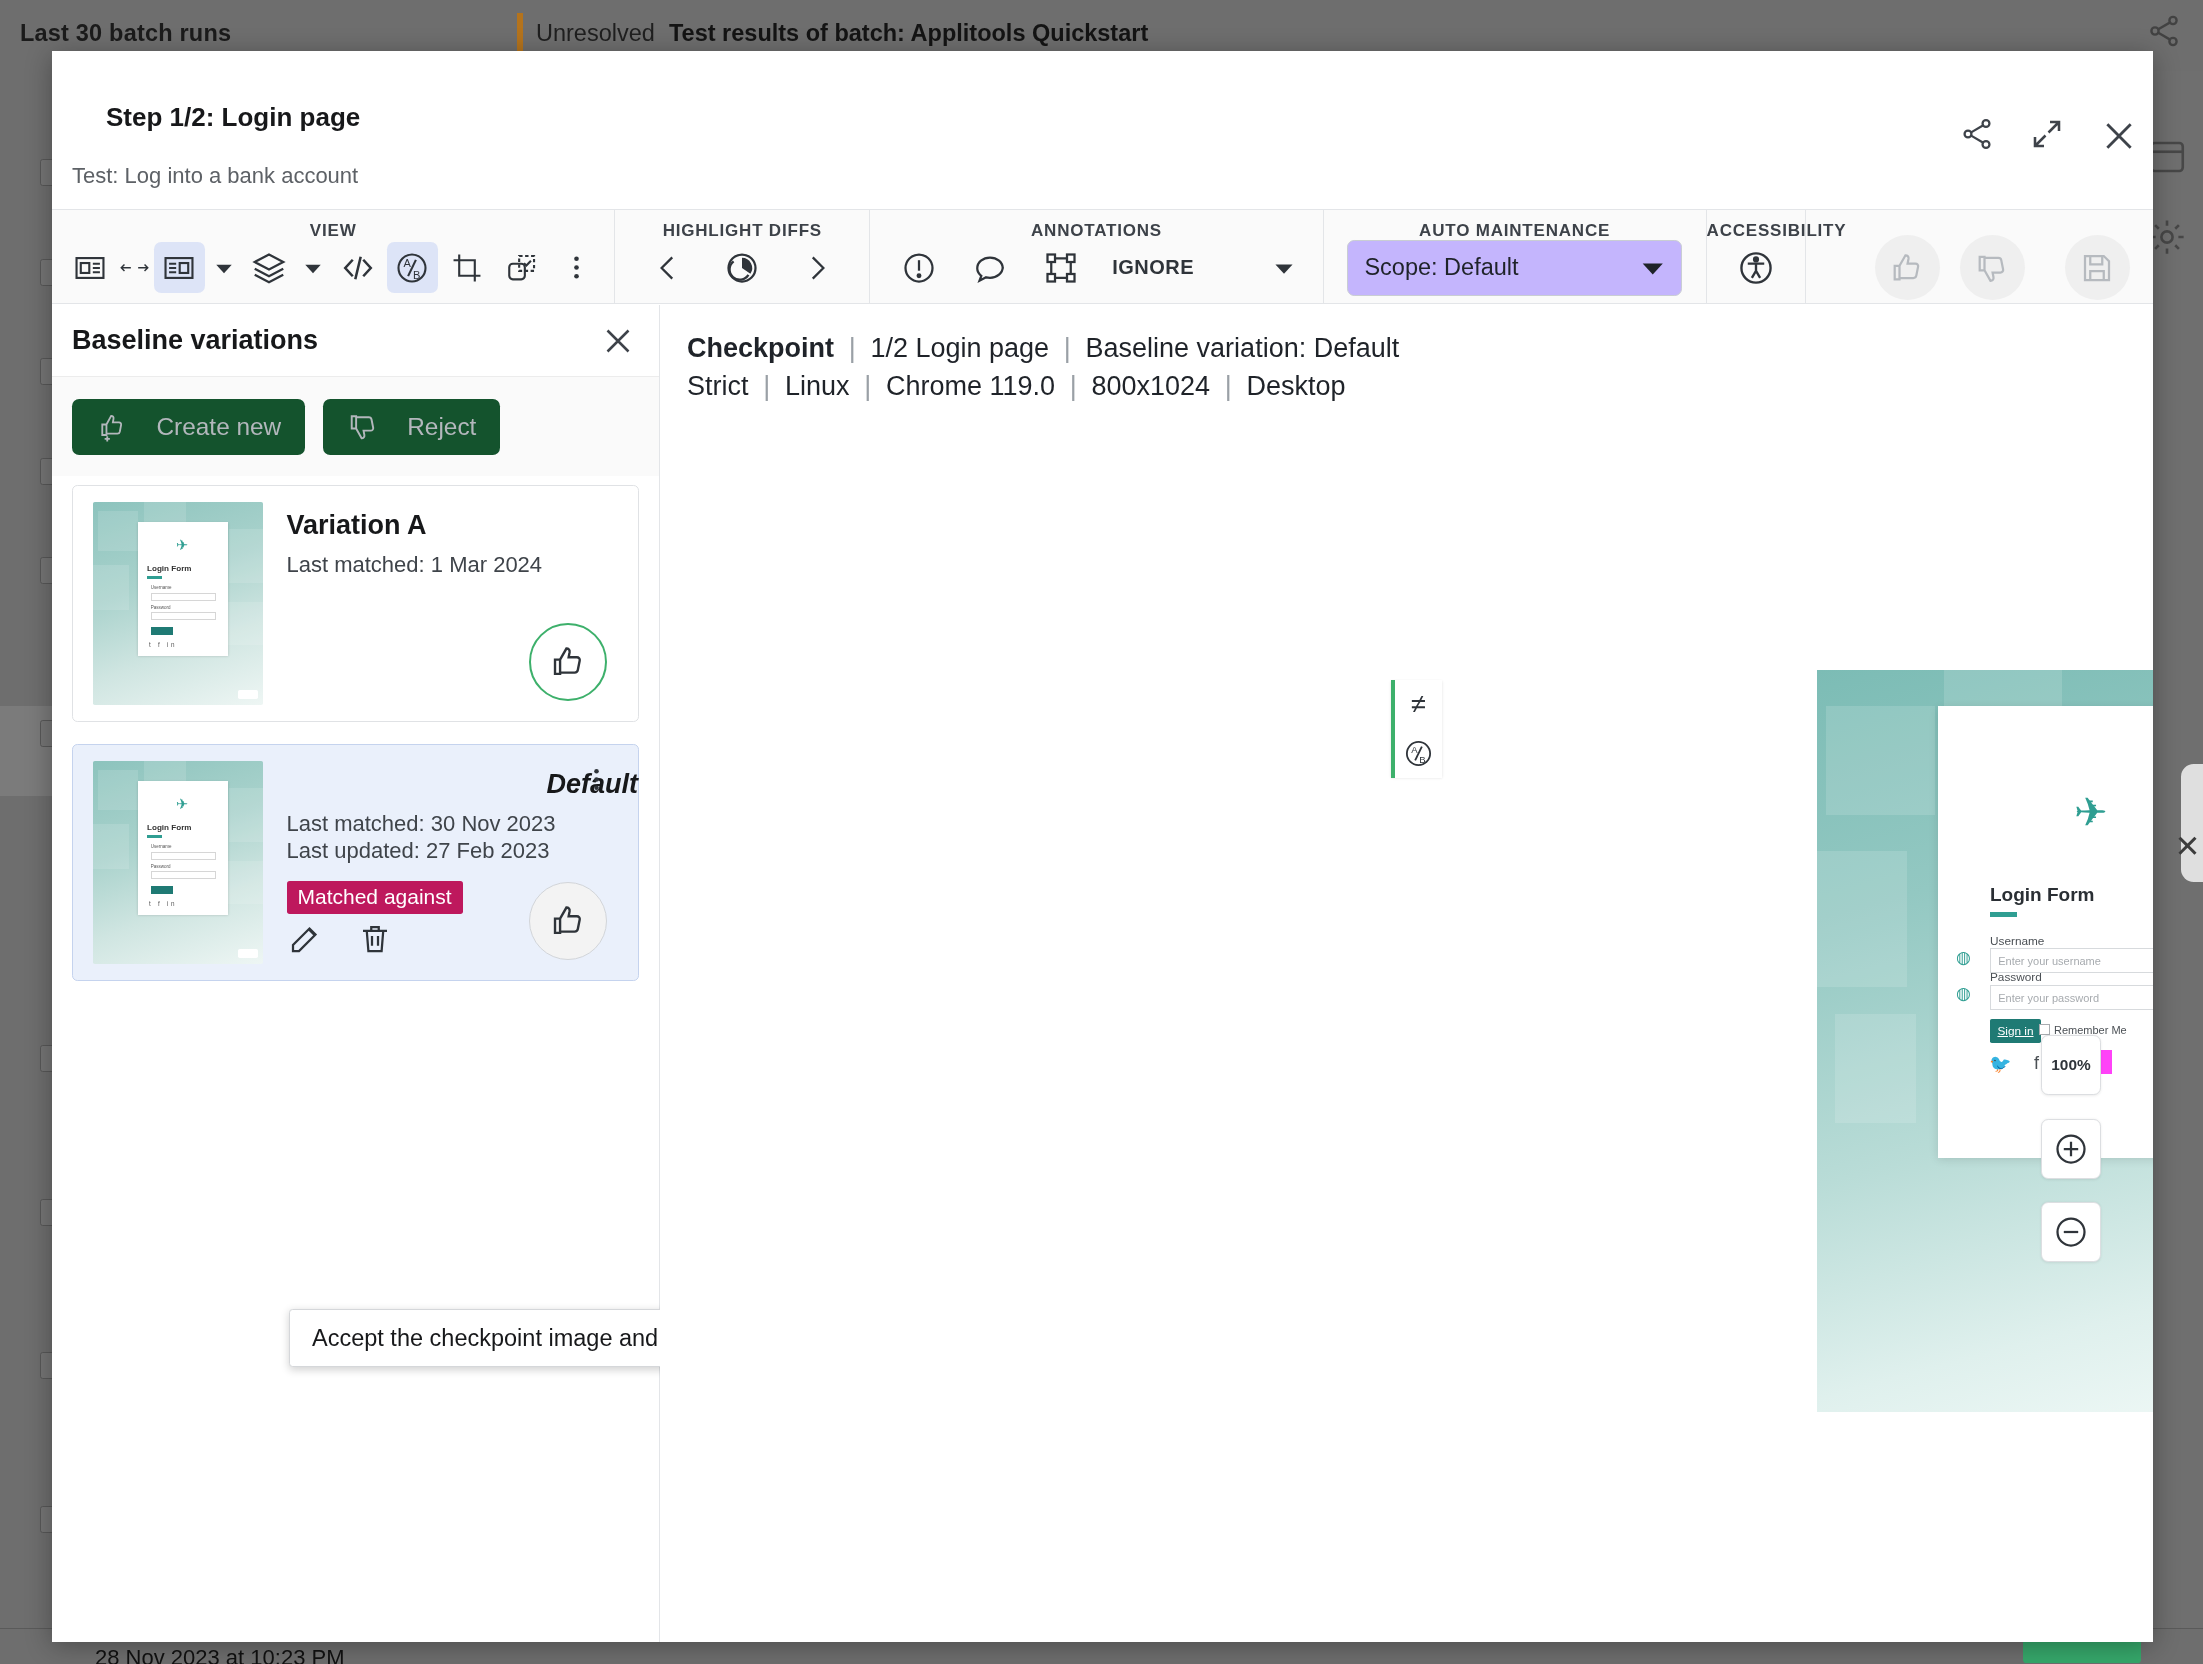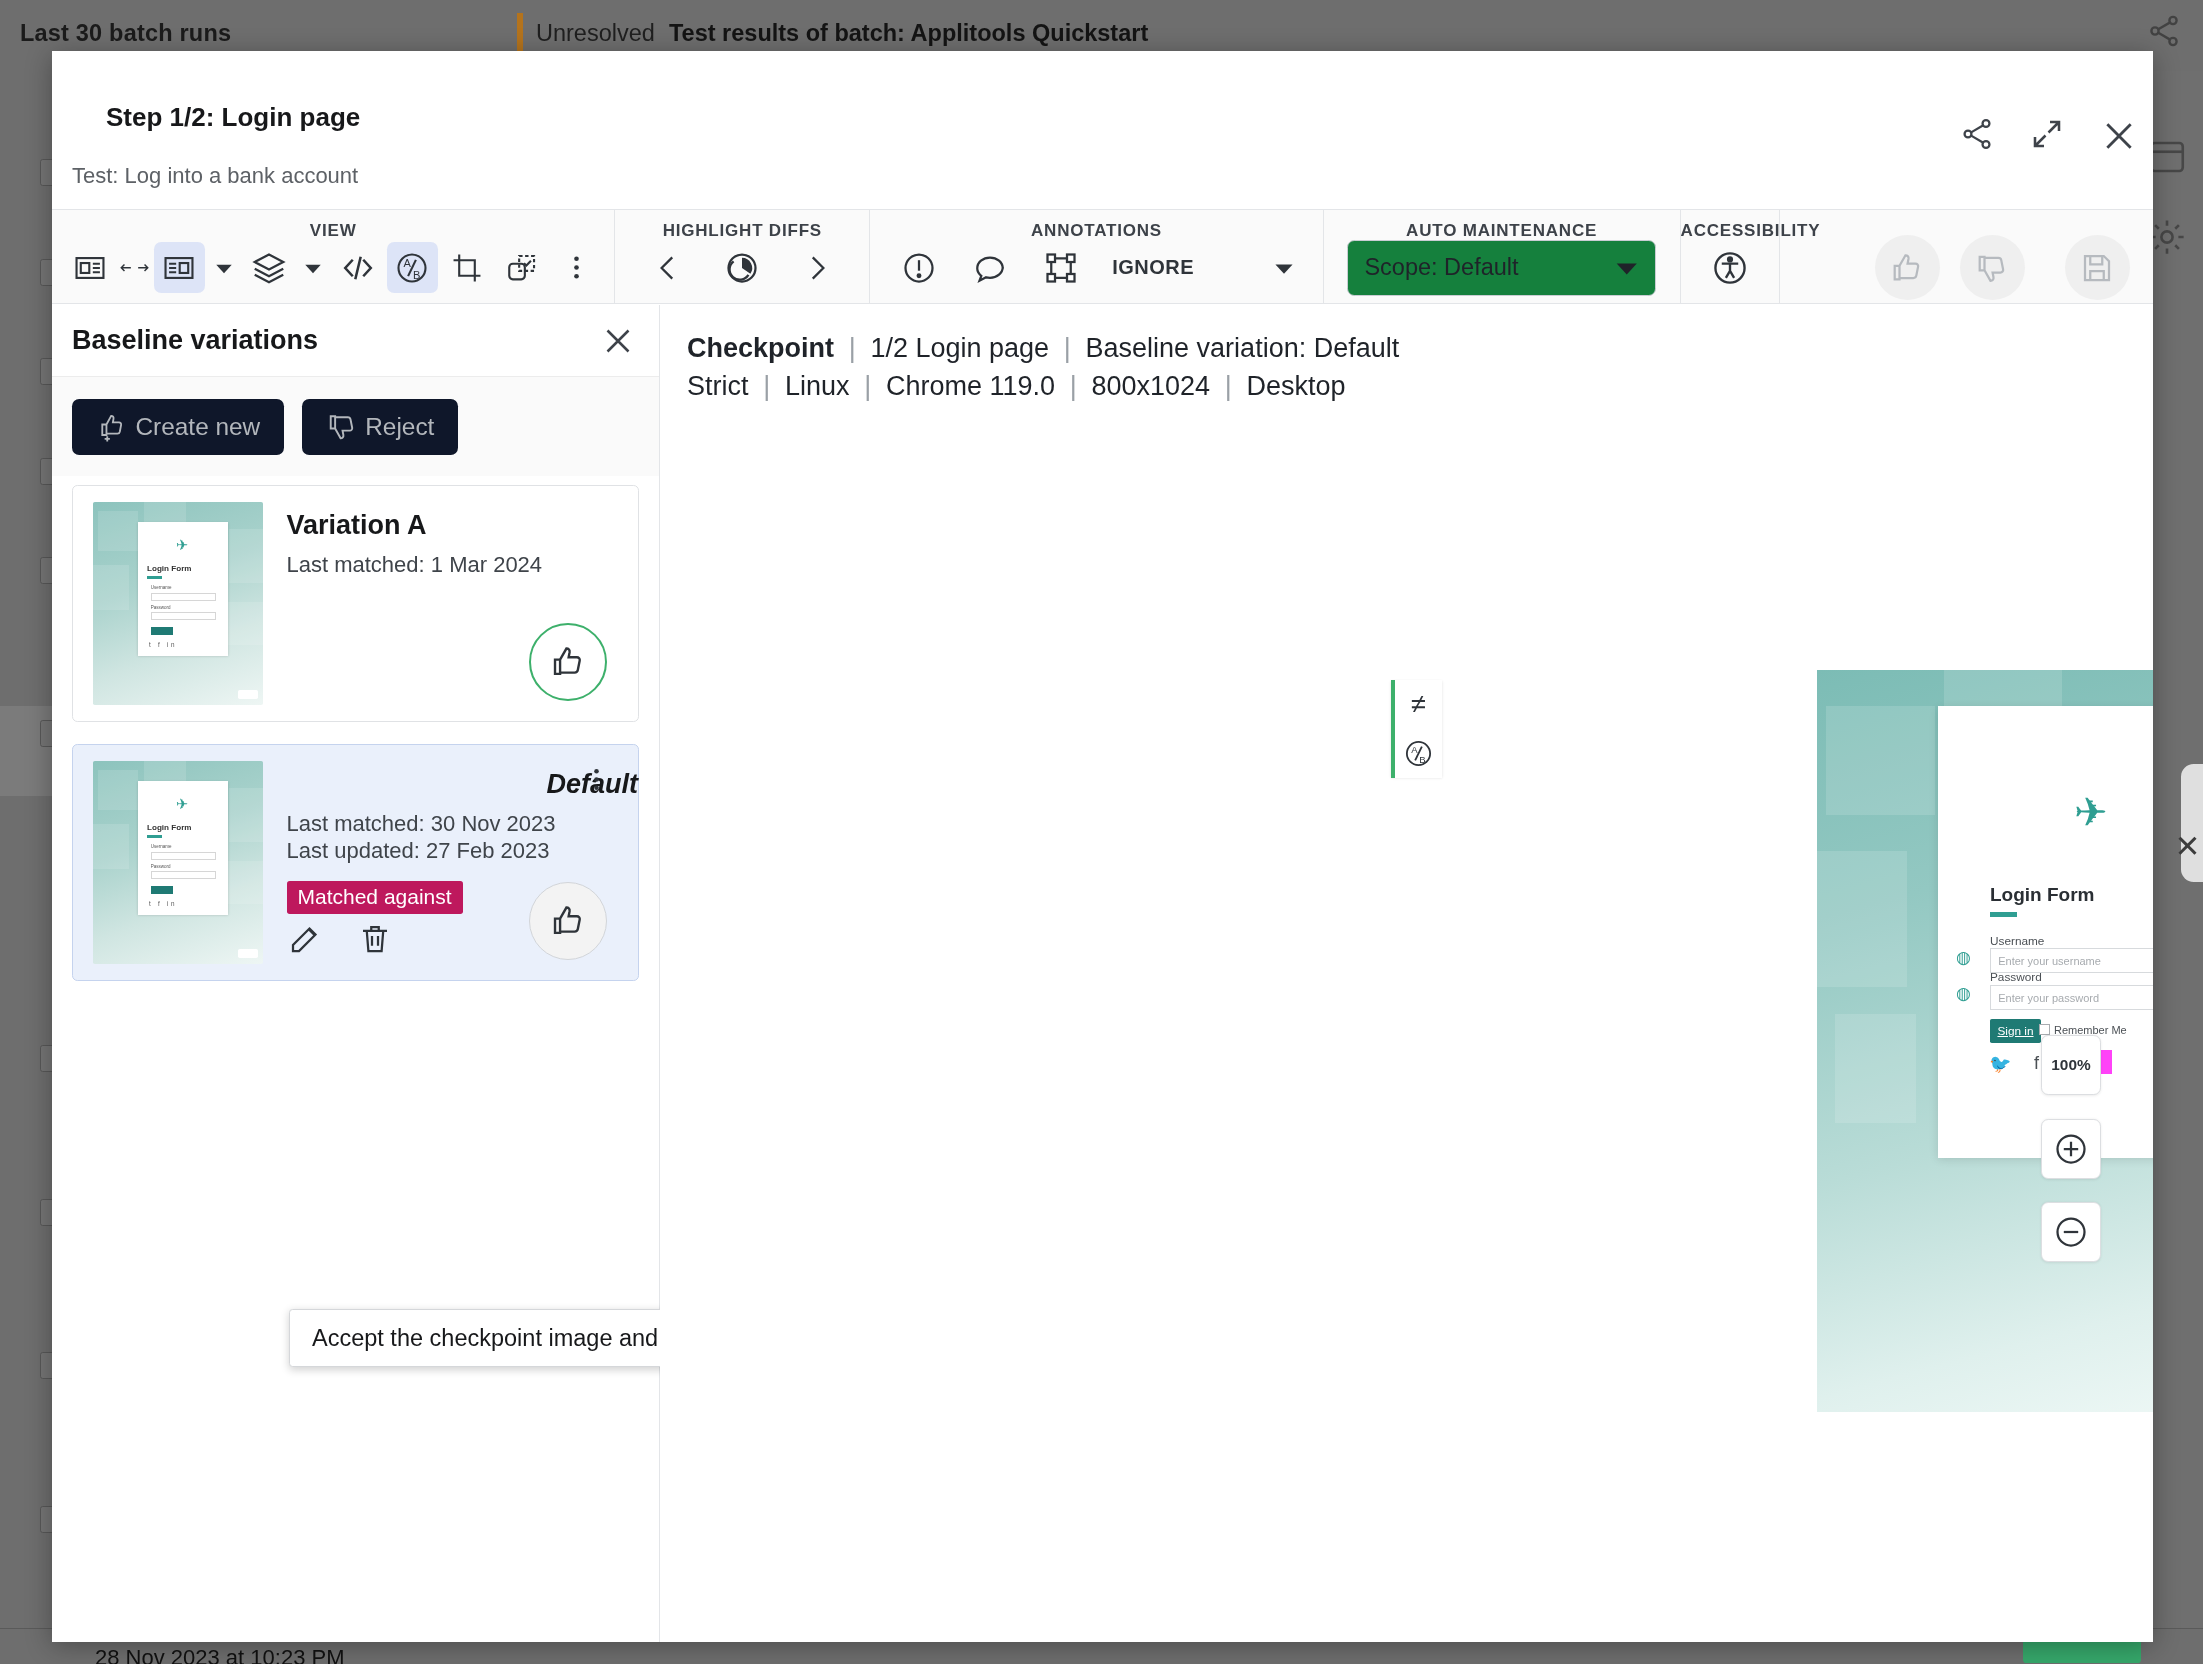--- a/index.html
+++ b/index.html
@@ -112,22 +112,22 @@
     width: 51px; height: 51px; border-radius: 7.2px;
     display: flex; align-items: center; justify-content: center;
     color: #2f343a; cursor: pointer; background: transparent;
   }
   .tb-btn.active { background: #dde4f7; }
   .tb-btn.caret { width: 31px; }
   .tb-sep-arrows { display:flex; align-items:center; color:#2f343a; }
 
   .scope-select {
     margin-top: 22px;
-    width: 309px; height: 56px; border: 0.9px solid #c9cdd3; border-radius: 7.2px;
-    background: #15803d; display: flex; align-items: center; justify-content: space-between;
+    width: 335px; height: 56px; border: 0.9px solid #c9cdd3; border-radius: 7.2px;
+    background: #c4b5fd; display: flex; align-items: center; justify-content: space-between;
     padding: 0 16.3px; font-size: 23.5px; color: #1f2329; cursor: pointer; gap: 24px;
   }
   .ignore-label { font-size: 20px; font-weight: bold; color: #2f343a; letter-spacing: 0.5px; margin-left:5.4px;}
   .round-btn {
     width: 65px; height: 65px; border-radius: 50%;
     background: #efefef; display:flex; align-items:center; justify-content:center;
     color:#b6babf; margin-left: 20px;
   }
   .round-btn.save { background:#efefef; margin-left: 40px;}
   .tb-right { margin-left:auto; display:flex; align-items:center; padding-right: 23.5px; margin-top: 22px;}
@@ -141,22 +141,22 @@
     height: 71px; display:flex; align-items:center; justify-content: space-between;
     padding: 0 23.5px 0 20px;
   }
   .sidebar-title { font-size: 27px; font-weight: bold; color: #17181a; }
   .close-sidebar { color:#3e434a; cursor:pointer; }
   .sidebar-actions {
     height: 100px; background: #fafafa; border-top: 0.9px solid #ececec;
     display:flex; align-items:center; gap: 18px; padding: 0 20px;
   }
   .sb-btn {
-    height: 56px; border-radius: 7.2px; background: #0f172a; color: #b3b7bc;
-    display:flex; align-items:center; gap: 6px; padding: 0 23.5px;
+    height: 56px; border-radius: 7.2px; background: #14532d; color: #b3b7bc;
+    display:flex; align-items:center; gap: 27px; padding: 0 23.5px;
     font-size: 24.4px; cursor: default;
   }
 
   .var-list { padding: 9px 20px 0 20px; }
   .var-card {
     display:flex; height: 237px; border: 0.9px solid #e0e2e5; border-radius: 5.4px;
     background: #fff; margin-bottom: 22px; position: relative; overflow: visible;
   }
   .var-card.selected { background: #eaf0fb; border-color: #c5d3ee; }
   .var-thumb {

